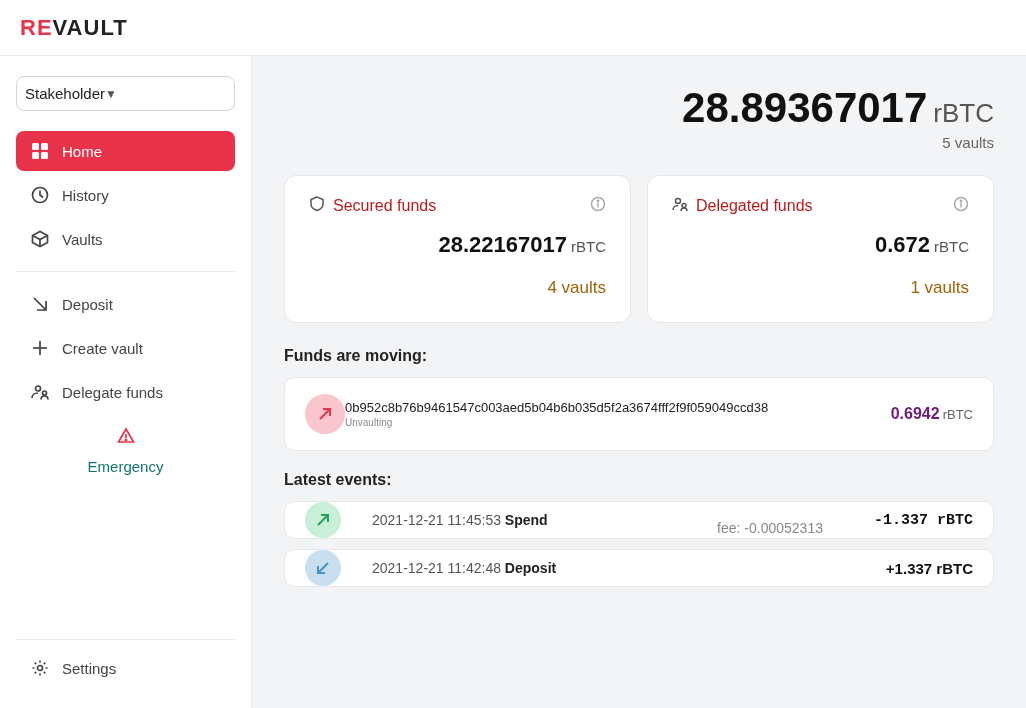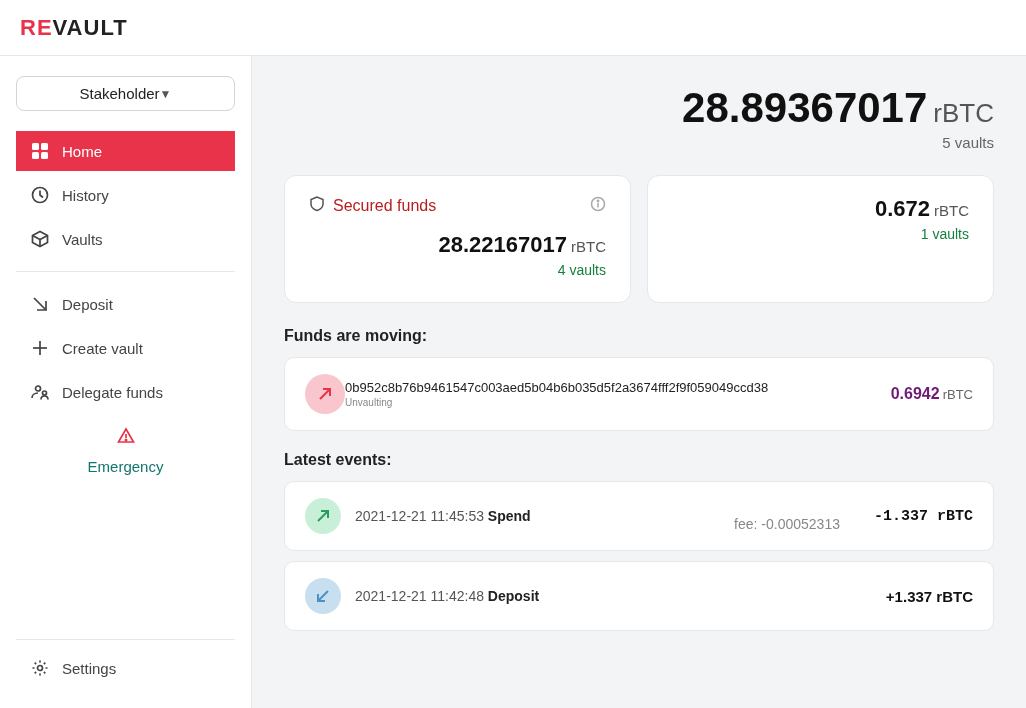--- a/index.html
+++ b/index.html
@@ -12,25 +12,25 @@
     .logo { display: flex; align-items: center; font-size: 22px; font-weight: 700; letter-spacing: 1px; }
     .logo-re { color: #e8334a; }
     .logo-vault { color: #222; }
 
     
     .main-layout { display: flex; flex: 1; overflow: hidden; }
 
     
     .sidebar { width: 252px; border-right: 1px solid #e5e7eb; padding: 20px 16px; display: flex; flex-direction: column; gap: 4px; background: #fff; }
 
-    .role-selector { display: flex; align-items: center; justify-content: center; border: 1px solid #d1d5db; border-radius: 8px; padding: 8px 8px; cursor: pointer; margin-bottom: 16px; }
+    .role-selector { display: flex; align-items: center; justify-content: flex-start; border: 1px solid #d1d5db; border-radius: 8px; padding: 8px 8px; cursor: pointer; margin-bottom: 16px; }
     .role-selector-text { font-size: 15px; color: #222; }
     .role-selector-arrow { font-size: 12px; color: #555; }
 
-    .nav-item { display: flex; align-items: center; gap: 12px; padding: 10px 14px; border-radius: 0; cursor: pointer; color: #444; font-size: 15px; }
+    .nav-item { display: flex; align-items: center; gap: 12px; padding: 10px 14px; border-radius: 8px; cursor: pointer; color: #444; font-size: 15px; }
     .nav-item.active { background: #e8334a; color: #fff; }
     .nav-item.emergency { color: #0f766e; flex-direction: column; }
 
     .nav-icon { width: 20px; height: 20px; display: flex; align-items: center; justify-content: center; font-size: 16px; flex-shrink: 0; }
 
     .nav-divider { height: 1px; background: #e5e7eb; margin: 8px 0; }
 
     .sidebar-bottom { margin-top: auto; }
 
     
@@ -44,37 +44,37 @@
 
     
     .cards-row { display: flex; gap: 16px; margin-bottom: 24px; }
     .card { flex: 1; background: #fff; border-radius: 12px; padding: 20px 24px 24px; border: 1px solid #e5e7eb; }
     .card-header { display: flex; align-items: center; justify-content: space-between; margin-bottom: 16px; }
     .card-title { display: flex; align-items: center; gap: 8px; font-size: 16px; font-weight: 500; color: #b91c1c; }
     .card-title-icon { font-size: 16px; color: #666; }
     .card-info-icon { color: #aaa; font-size: 16px; cursor: pointer; }
     .card-value { font-size: 22px; font-weight: 600; color: #111; text-align: right; }
     .card-currency { font-size: 15px; font-weight: 400; color: #555; margin-left: 4px; }
-    .card-sub { font-size: 14px; color: #15803d; text-align: right; margin-top: 4px; }
+    .card-sub { font-size: 17px; color: #a16207; text-align: right; margin-top: 20px; }
 
     
     .section-title { font-size: 16px; font-weight: 600; color: #222; margin-bottom: 12px; }
 
     .moving-item { background: #fff; border-radius: 10px; padding: 16px 20px; display: flex; align-items: center; gap: 0; margin-bottom: 20px; border: 1px solid #e5e7eb; }
     .moving-icon { width: 40px; height: 40px; border-radius: 50%; background: #f9c6cd; display: flex; align-items: center; justify-content: center; flex-shrink: 0; }
     .moving-icon svg { width: 18px; height: 18px; }
     .moving-info { flex: 1; }
     .moving-hash { font-size: 13px; font-weight: 500; color: #222; word-break: break-all; }
     .moving-label { font-size: 10px; color: #888; margin-top: 2px; }
     .moving-amount { font-size: 16px; font-weight: 600; color: #701a75; white-space: nowrap; }
     .moving-amount-currency { font-size: 13px; color: #666; margin-left: 3px; }
 
     
     .events-list { display: flex; flex-direction: column; gap: 0; }
-    .event-item { background: #fff; border-radius: 10px; padding: 16px 20px; display: flex; align-items: center; gap: 14px; margin-bottom: 10px; border: 1px solid #e5e7eb; }
+    .event-item { background: #fff; border-radius: 10px; padding: 0 20px; display: flex; align-items: center; gap: 31px; margin-bottom: 10px; border: 1px solid #e5e7eb; }
     .event-icon-spend { width: 36px; height: 36px; border-radius: 50%; background: #c8f0d8; display: flex; align-items: center; justify-content: center; flex-shrink: 0; }
     .event-icon-deposit { width: 36px; height: 36px; border-radius: 50%; background: #c8dff0; display: flex; align-items: center; justify-content: center; flex-shrink: 0; }
     .event-info { flex: 1; font-size: 14px; color: #555; }
     .event-info strong { color: #222; }
     .event-fee { font-size: 14px; color: #888; margin-right: 20px; margin-top: 16px; }
     .event-amount-pos { font-size: 15px; font-weight: 600; color: #111; white-space: nowrap; }
     .event-amount-neg { font-size: 15px; font-weight: 600; color: #111; white-space: nowrap; font-family: Liberation Mono, monospace; }
   </style>
 </head>
 <body>
@@ -218,20 +218,40 @@
               </svg>
             </span>
           </div>
           <div class="card-value">
             <span>28.22167017</span><span class="card-currency">rBTC</span>
           </div>
           <div class="card-sub">4 vaults</div>
         </div>
 
         <div class="card">
+          <div class="card-header">
+            <div class="card-title">
+              <span class="card-title-icon">
+                <svg width="16" height="16" viewBox="0 0 16 16" fill="none" stroke="#555" stroke-width="1.5">
+                  <circle cx="6" cy="5" r="2.5"></circle>
+                  <path d="M1 14c0-2.5 2.2-4.5 5-4.5"></path>
+                  <circle cx="12" cy="9.5" r="2"></circle>
+                  <path d="M9 15c0-1.7 1.3-3 3-3s3 1.3 3 3"></path>
+                </svg>
+              </span>
+              <span>Delegated funds</span>
+            </div>
+            <span class="card-info-icon">
+              <svg width="16" height="16" viewBox="0 0 16 16" fill="none" stroke="#aaa" stroke-width="1.5">
+                <circle cx="8" cy="8" r="6.5"></circle>
+                <line x1="8" y1="7" x2="8" y2="11.5"></line>
+                <circle cx="8" cy="5" r="0.7" fill="#aaa"></circle>
+              </svg>
+            </span>
+          </div>
           <div class="card-value">
             <span>0.672</span><span class="card-currency">rBTC</span>
           </div>
           <div class="card-sub">1 vaults</div>
         </div>
       </div>
 
       <div class="section-title">Funds are moving:</div>
       <div class="moving-item">
         <div class="moving-icon">

